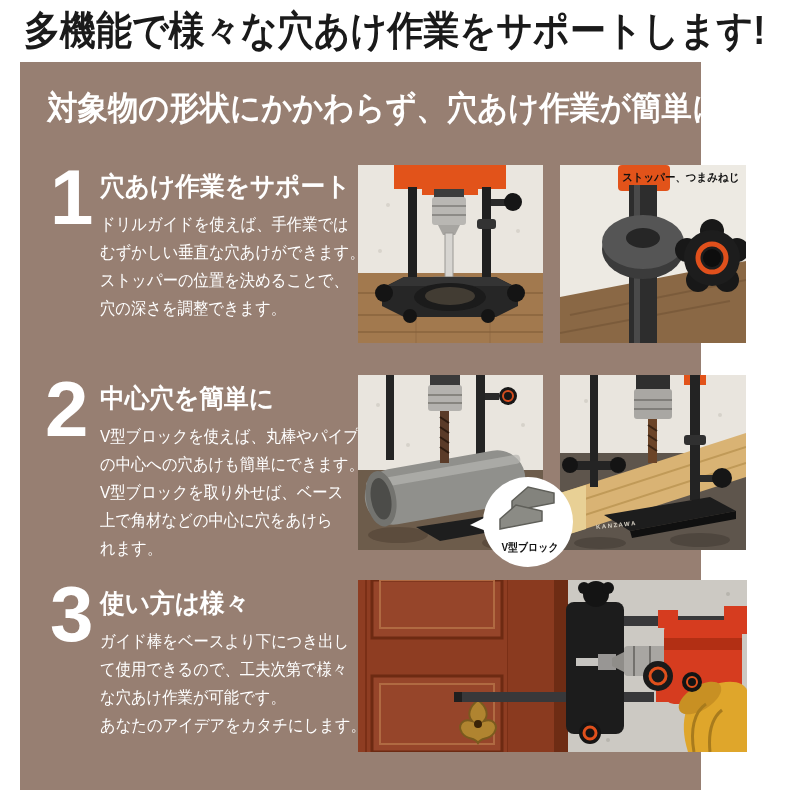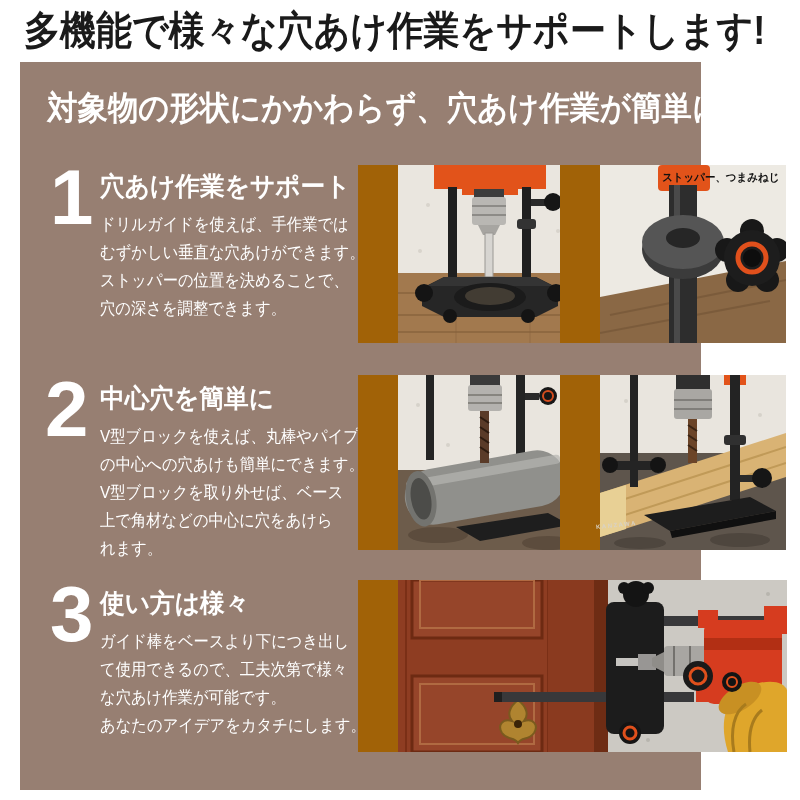--- a/index.html
+++ b/index.html
@@ -31,21 +31,21 @@
     white-space:nowrap;transform:scaleX(0.95);transform-origin:left top;
   }
   .sec-body{
     position:absolute;margin:0;font-size:17px;line-height:28px;color:#ffffff;
     white-space:pre-line;transform:scaleX(0.9);transform-origin:left top;font-weight:500;
   }
   #num1{left:30px;top:100px}  #head1{left:80px;top:107px}  #body1{left:80px;top:149px}
   #num2{left:25px;top:312px}  #head2{left:80px;top:319px}  #body2{left:80px;top:361px}
   #num3{left:30px;top:517px}  #head3{left:80px;top:524px}  #body3{left:80px;top:566px}
   
-  .photo{position:absolute;overflow:hidden;background:#a16207;padding-left:40px;}
+  .photo{position:absolute;overflow:hidden;background:#737373;}
   .photo svg{display:block}
   #p1a{left:338px;top:103px;width:185px;height:178px}
   #p1b{left:540px;top:103px;width:186px;height:178px}
   #p2a{left:338px;top:313px;width:185px;height:175px}
   #p2b{left:540px;top:313px;width:186px;height:175px}
   #p3 {left:338px;top:518px;width:389px;height:172px}
   .stopper-label{
     position:absolute;right:7px;top:5px;font-size:11px;font-weight:700;color:#111111;
     white-space:nowrap;transform:scaleX(0.95);transform-origin:right top;
   }
@@ -254,14 +254,25 @@
       <g>
         <path d="M330 172 C320 140 328 116 352 106 C372 98 386 102 389 110 L389 172 Z" fill="#dfa62b"></path>
         <ellipse cx="342" cy="118" rx="24" ry="12" fill="#c89023" transform="rotate(-32 342 118)"></ellipse>
         <path d="M336 172 C332 150 336 132 348 124 M352 172 C350 152 354 138 364 130" stroke="#a87b1d" stroke-width="3" fill="none"></path>
         <circle cx="334" cy="102" r="10" fill="#141414"></circle>
         <circle cx="334" cy="102" r="5" fill="none" stroke="#e0501c" stroke-width="2"></circle>
       </g>
     </svg>
   </div>
 
+  <div class="bubble">
+    <svg viewBox="0 0 104 94" width="104" height="94">
+      <polygon points="0,50 20,40 22,58" fill="#ffffff"></polygon>
+      <circle cx="58" cy="47" r="45" fill="#ffffff"></circle>
+      <g>
+        <polygon points="42,26 58,12 84,18 84,28 42,36" fill="#83837d" stroke="#5f5f59" stroke-width="1.5"></polygon>
+        <polygon points="30,44 46,30 72,36 72,46 30,54" fill="#8b8b85" stroke="#5f5f59" stroke-width="1.5"></polygon>
+      </g>
+    </svg>
+    <div class="bubble-label">V型ブロック</div>
+  </div>
 
 </section>
 
 </body></html>

